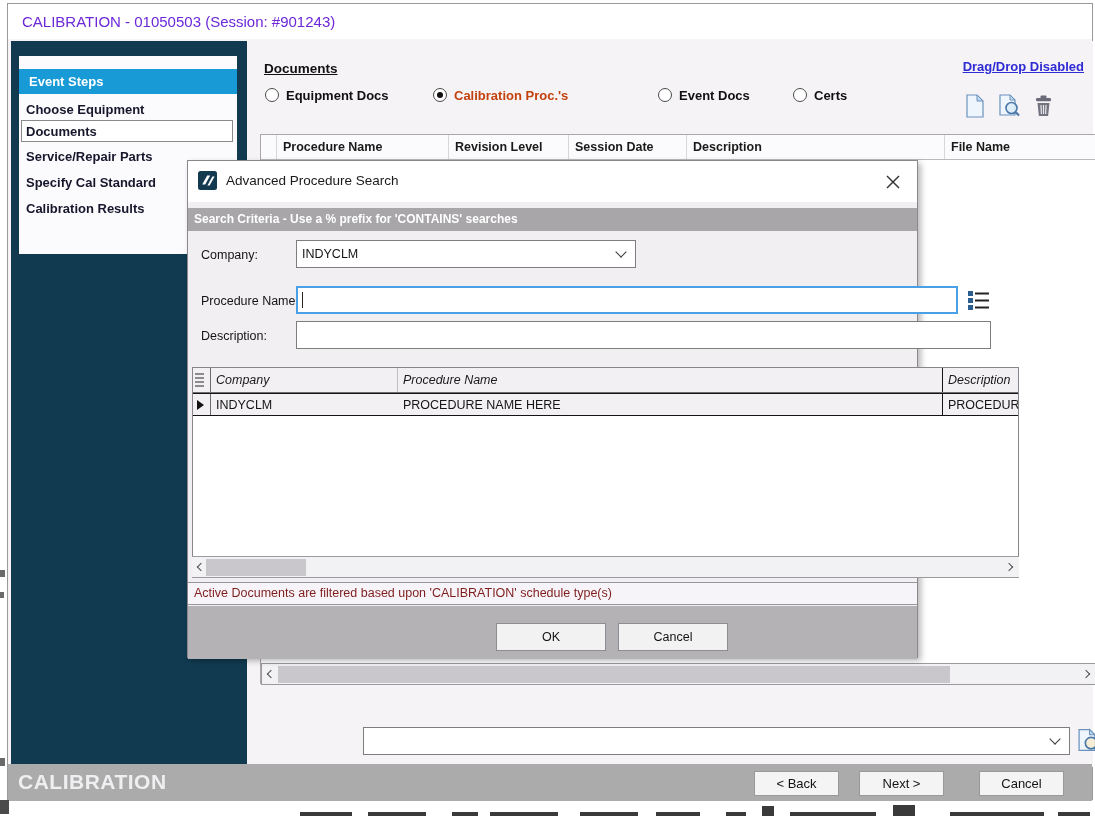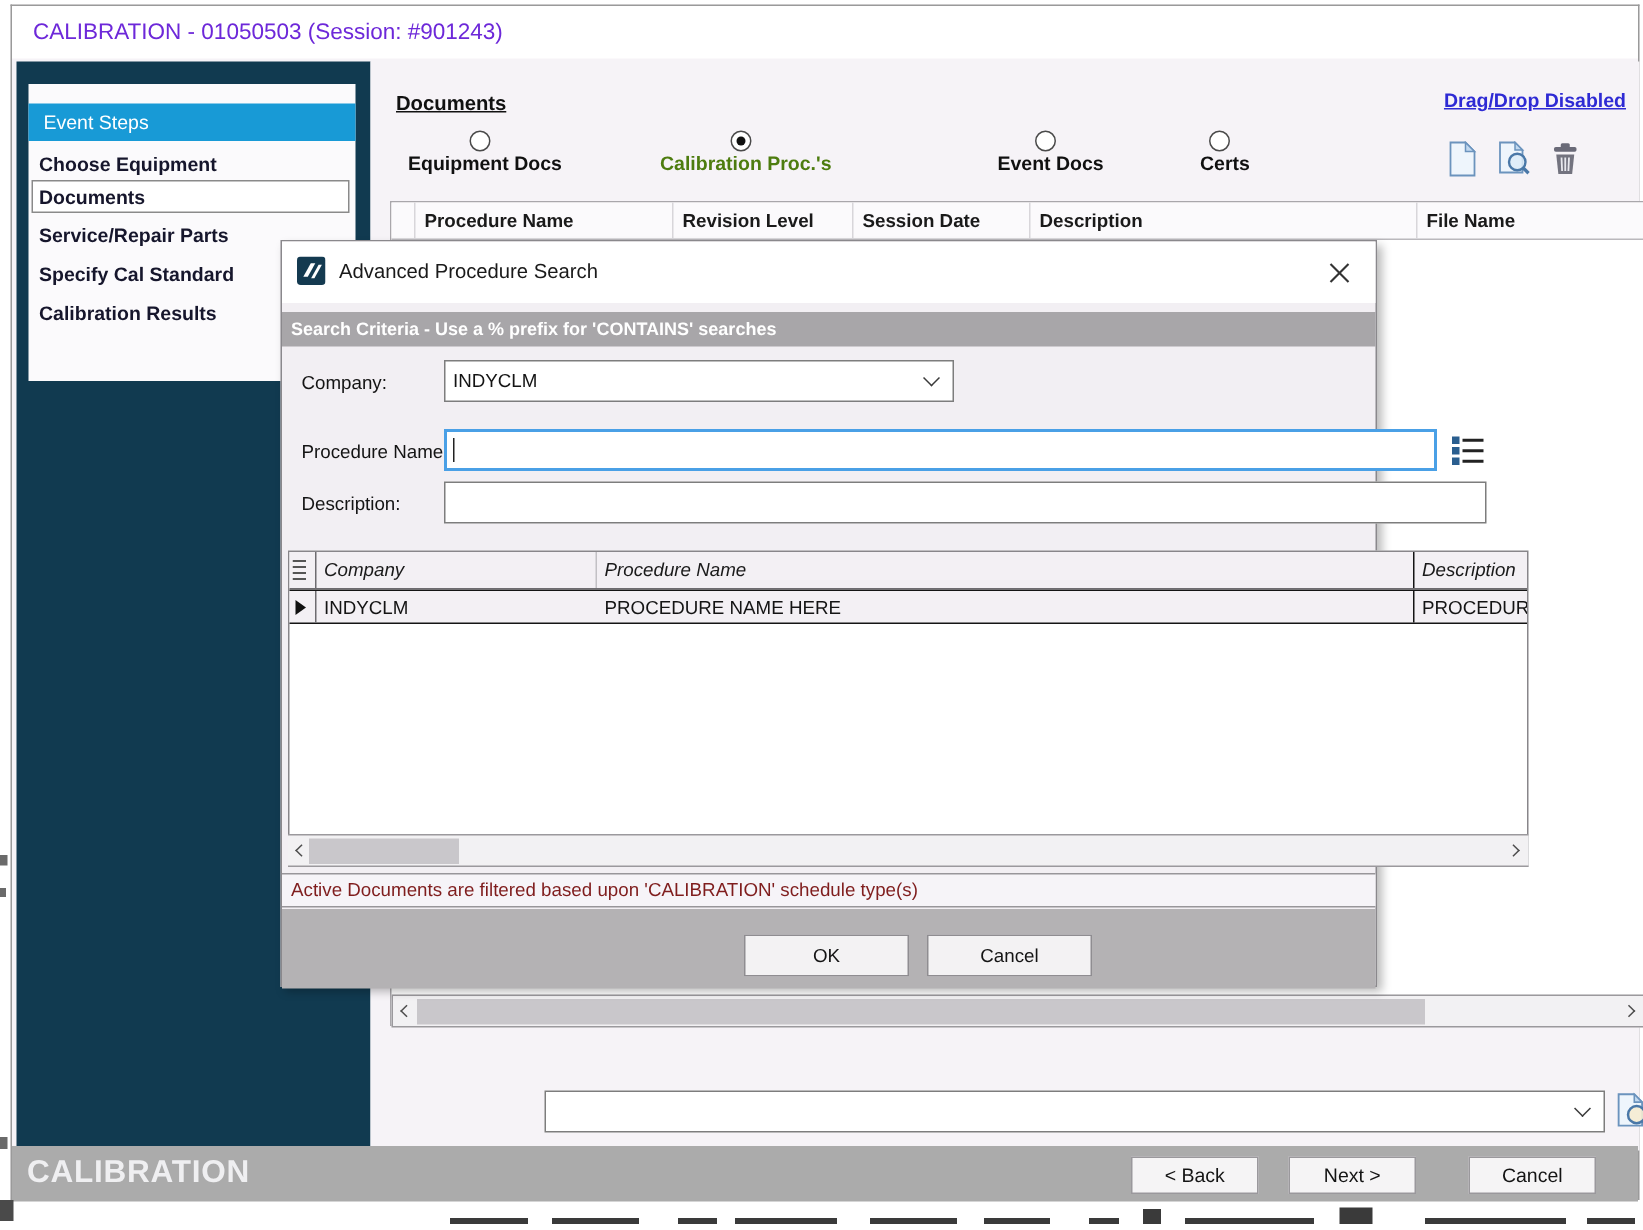--- a/index.html
+++ b/index.html
@@ -9,34 +9,34 @@
 
   
   .app-window { position:absolute; left:7px; top:3px; width:1086px; height:797px;
     background:#f6f3f7; border:1px solid #9a9a9a; border-bottom:none; }
   .title-bar { position:absolute; left:0; top:0; width:100%; height:35px; background:#ffffff; }
   .title-text { position:absolute; left:14px; top:9px; font-size:15px; color:#6d28d9; }
 
   .navy-panel { position:absolute; left:3px; top:37px; width:236px; height:723px; background:#113a50; }
   .side-panel { position:absolute; left:8px; top:15px; width:218px; height:198px; background:#fbfafc; }
   .side-header { position:absolute; left:0; top:13px; width:100%; height:25px; background:#189ad6;
-    color:#ffffff; font-weight:normal; font-size:13px; line-height:25px; padding-left:10px; }
+    color:#ffffff; font-weight:bold; font-size:13px; line-height:25px; padding-left:10px; }
   .side-item { position:absolute; left:2px; width:212px; height:22px; line-height:22px;
     font-size:13px; font-weight:bold; color:#16162c; padding-left:4px; border:1px solid transparent; }
   .side-item.selected { border-color:#8a8a8a; background:#ffffff; }
 
   .content { position:absolute; left:239px; top:37px; width:846px; height:726px; background:#f6f3f7; }
 
   .doc-heading { position:absolute; left:17px; top:20px; font-size:13.5px; font-weight:bold;
     color:#111; text-decoration:underline; }
-  .radio-item { position:absolute; top:46px; height:16px; display:flex; align-items:center; cursor:default;flex-direction:column; }
+  .radio-item { position:absolute; top:46px; height:16px; display:flex; align-items:center; cursor:default; }
   .radio { width:14px; height:14px; border:1px solid #4a4a4a; border-radius:50%; background:#fff; position:relative; flex:none; }
   .radio.sel::after { content:""; position:absolute; left:3px; top:3px; width:6px; height:6px; border-radius:50%; background:#101010; }
   .radio-label { margin-left:7px; font-size:13px; font-weight:bold; color:#101010; white-space:nowrap; }
-  .radio-label.blue { color:#4d7c0f; }
+  .radio-label.blue { color:#c2410c; }
 
   .dragdrop-link { position:absolute; top:18px; right:9px; font-size:13px; font-weight:bold;
     color:#2e2ad4; text-decoration:underline; }
   .tool-icons { position:absolute; top:53px; right:40px; display:flex; gap:13px; }
 
   .proc-table { position:absolute; left:13px; top:93px; width:838px; height:550px;
     background:#ffffff; border:1px solid #a9a7ab; }
   .proc-header { display:flex; height:25px; background:#fbfafc; border-bottom:1px solid #bab8bc; }
   .proc-col { border-right:1px solid #d8d6da; font-size:12.5px; font-weight:bold; color:#1a1a1a;
     line-height:24px; padding-left:6px; overflow:hidden; white-space:nowrap; }

